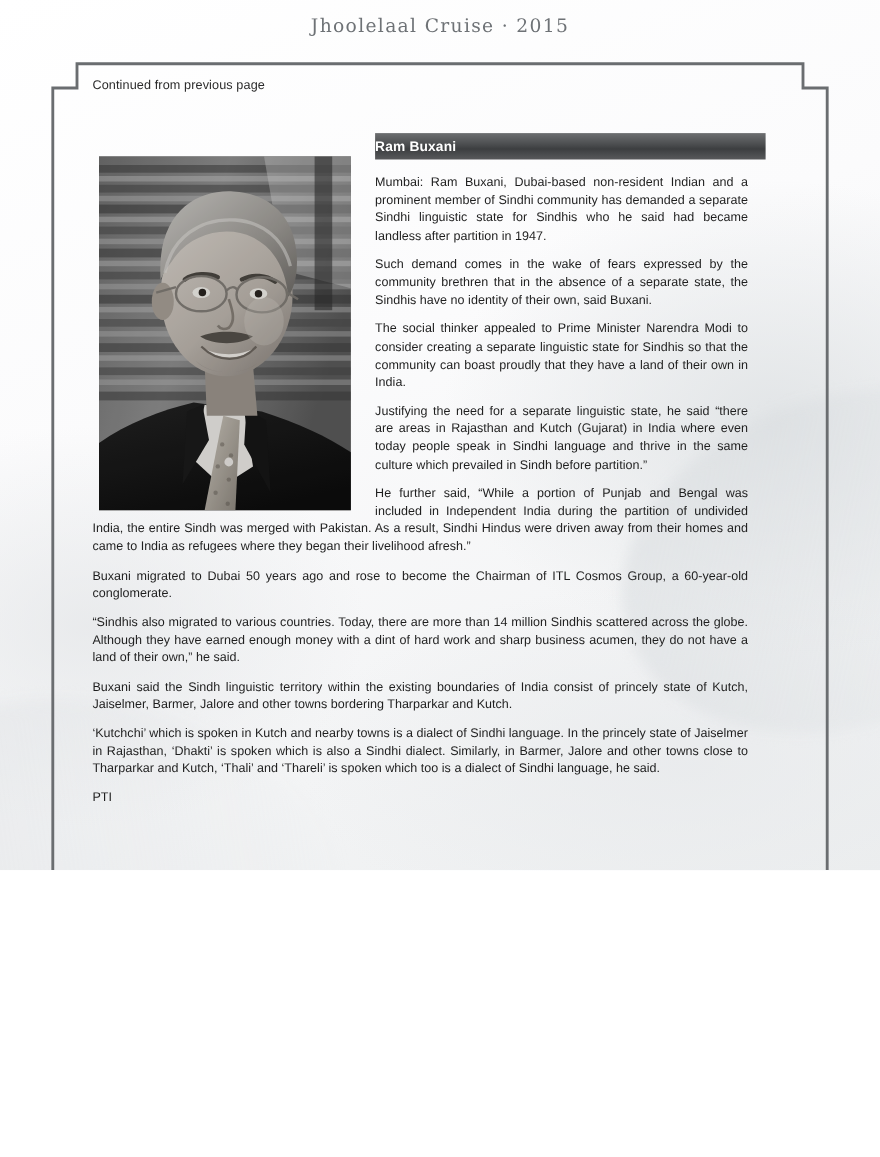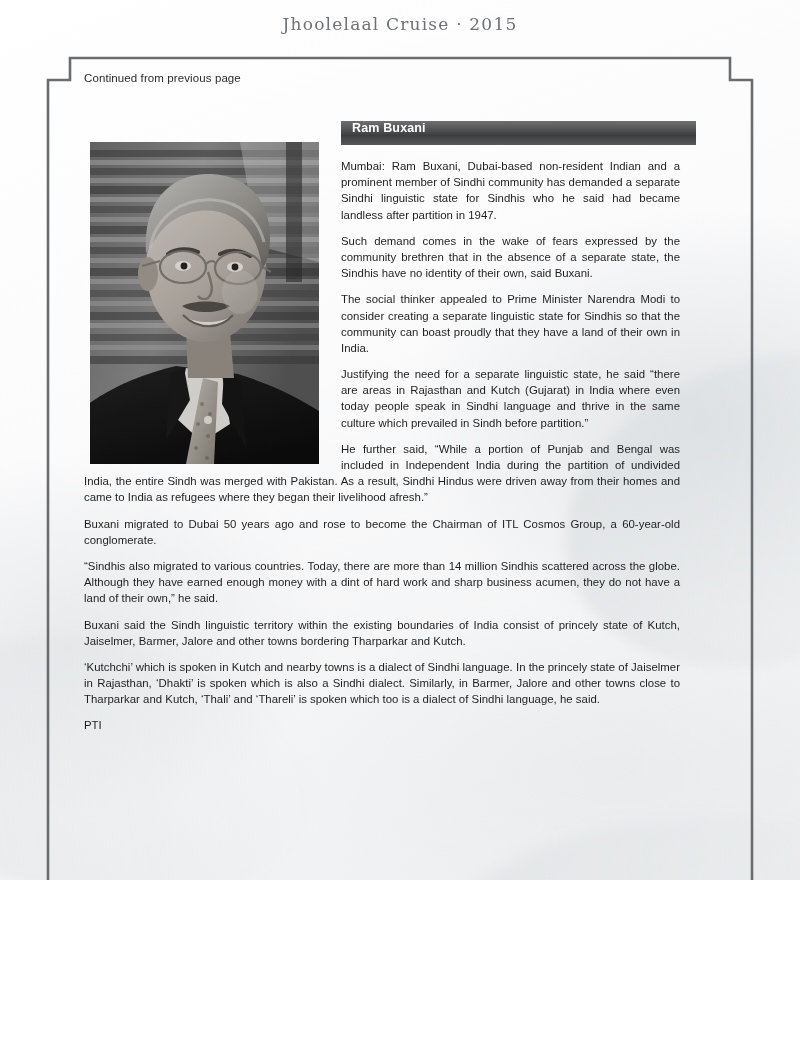--- a/index.html
+++ b/index.html
@@ -6,21 +6,21 @@
   html, body {
     margin: 0; padding: 0;
     width: 800px; height: 1052px;
     background: #ffffff;
     font-family: "Liberation Sans", sans-serif;
   }
 
   #page {
     position: relative;
     width: 800px;
-    height: 880px;
+    height: 791px;
     overflow: hidden;
     background:
       radial-gradient(ellipse 420px 300px at 88% 48%, rgba(225,228,230,0.95) 0%, rgba(255,255,255,0) 72%),
       radial-gradient(ellipse 360px 260px at 10% 72%, rgba(228,230,232,0.75) 0%, rgba(255,255,255,0) 70%),
       radial-gradient(ellipse 500px 240px at 78% 88%, rgba(232,234,236,0.8) 0%, rgba(255,255,255,0) 70%),
       linear-gradient(160deg, #ffffff 0%, #fbfbfc 40%, #f3f4f5 75%, #eceeef 100%);
   }
 
   
   .swoosh {
@@ -83,21 +83,21 @@
     background: #8d8d8d;
   }
   .portrait svg { display: block; }
 
   .namebar {
     height: 24px;
     margin-top: 37px;
     margin-bottom: 13px;
     background: linear-gradient(180deg, #6d6f71 0%, #4c4e50 42%, #3c3e40 60%, #58595b 100%);
     display: flex;
-    padding-left: 11px;
+    align-items: center;
     overflow: hidden;
   }
   .namebar span {
     color: #ffffff;
     font-size: 12.5px;
     font-weight: bold;
     letter-spacing: 0.15px;
   }
 
   p.body {

